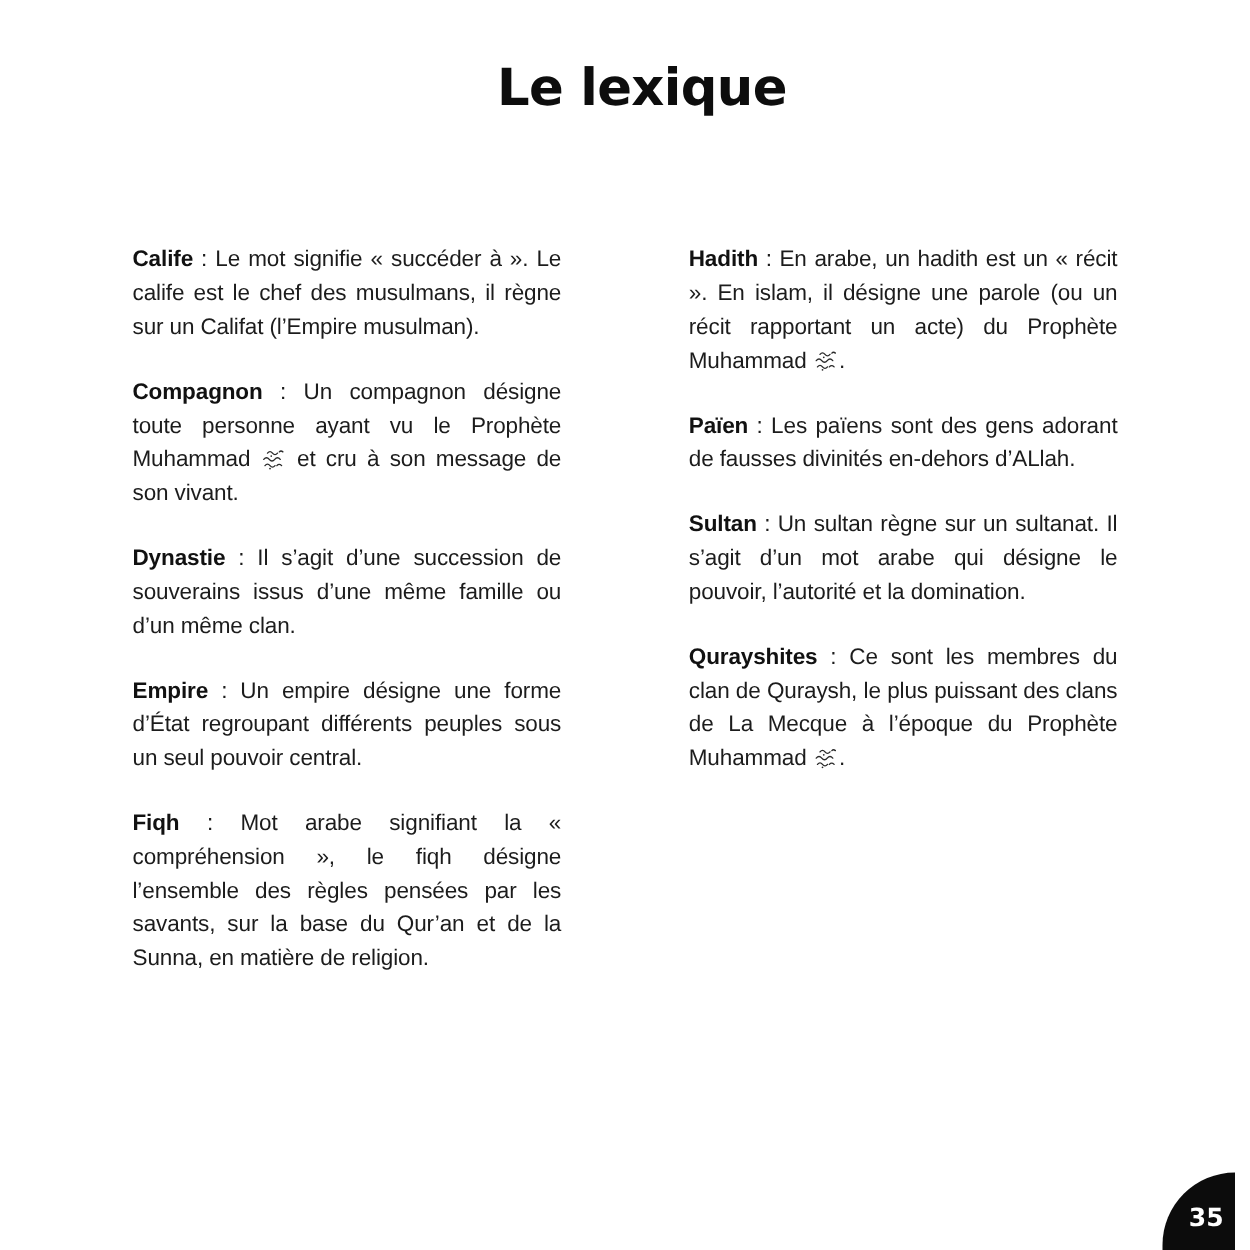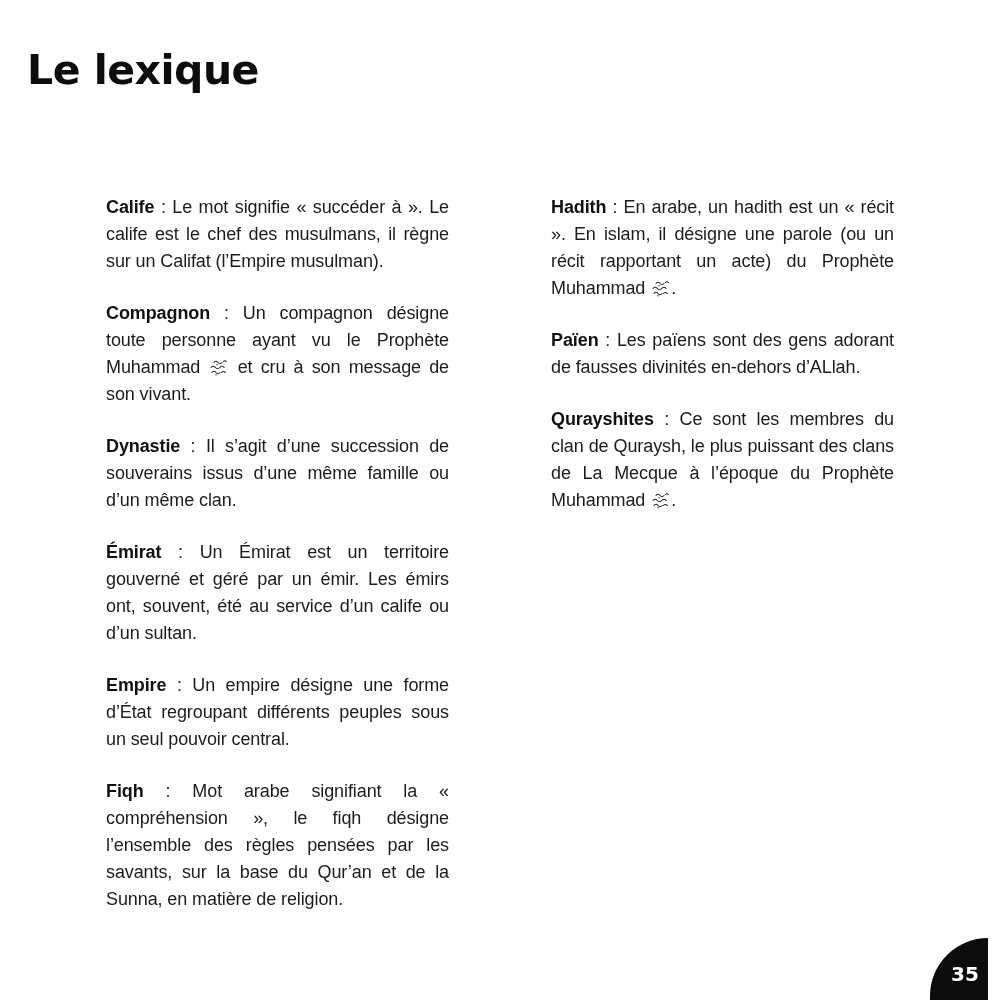--- a/index.html
+++ b/index.html
@@ -13,20 +13,21 @@
     height: 1000px;
     background: #ffffff;
     color: #1a1a1a;
     font-family: "Liberation Sans", sans-serif;
     overflow: hidden;
     box-sizing: border-box;
   }
   .title {
     margin: 0;
     padding-top: 46px;
+    text-align: center;
     font-family: "DejaVu Sans", sans-serif;
     font-weight: 900;
     font-size: 41px;
     letter-spacing: -0.5px;
     color: #0d0d0d;
     padding-left: 27px;
   }
   .columns {
     display: flex;
     gap: 102px;
@@ -85,35 +86,35 @@
         <p class="entry"><span class="term">Compagnon</span><span> : </span><span class="def">Un compagnon désigne toute personne ayant vu le Prophète Muhammad <span class="saw"><svg width="21" height="17" viewBox="0 0 21 17" aria-hidden="true">
                 <g stroke="#2a2a2a" fill="none" stroke-width="1.1" stroke-linecap="round">
                   <path d="M6 3.5 q2 -2.4 4 0 t4 0 M15.5 2.5 q1.2 -1.4 2.8 0"></path>
                   <path d="M3 8.5 q2.2 -2.6 4.4 0 t4.4 0 t4.4 0"></path>
                   <path d="M4 13.5 q2 -2.4 4 0 t4 0 M13.5 13.5 q1.8 -2 3.8 0"></path>
                 </g>
                 <circle cx="9" cy="5.8" r="0.7" fill="#2a2a2a"></circle>
                 <circle cx="8" cy="15.8" r="0.7" fill="#2a2a2a"></circle>
               </svg></span> et cru à son message de son vivant.</span></p>
         <p class="entry"><span class="term">Dynastie</span><span> : </span><span class="def">Il s’agit d’une succession de souverains issus d’une même famille ou d’un même clan.</span></p>
-        <p class="entry"><span class="term">Émirat</span><span> : </span><span class="def">Un Émirat est un territoire gouverné et géré par un émir. Les émirs ont, souvent, été au service d’un calife ou d’un sultan.</span></p>
         <p class="entry"><span class="term">Empire</span><span> : </span><span class="def">Un empire désigne une forme d’État regroupant différents peuples sous un seul pouvoir central.</span></p>
         <p class="entry"><span class="term">Fiqh</span><span> : </span><span class="def">Mot arabe signifiant la « compréhension », le fiqh désigne l’ensemble des règles pensées par les savants, sur la base du Qur’an et de la Sunna, en matière de religion.</span></p>
       </div>
     <div class="col">
         <p class="entry"><span class="term">Hadith</span><span> : </span><span class="def">En arabe, un hadith est un « récit ». En islam, il désigne une parole (ou un récit rapportant un acte) du Prophète Muhammad <span class="saw"><svg width="21" height="17" viewBox="0 0 21 17" aria-hidden="true">
                 <g stroke="#2a2a2a" fill="none" stroke-width="1.1" stroke-linecap="round">
                   <path d="M6 3.5 q2 -2.4 4 0 t4 0 M15.5 2.5 q1.2 -1.4 2.8 0"></path>
                   <path d="M3 8.5 q2.2 -2.6 4.4 0 t4.4 0 t4.4 0"></path>
                   <path d="M4 13.5 q2 -2.4 4 0 t4 0 M13.5 13.5 q1.8 -2 3.8 0"></path>
                 </g>
                 <circle cx="9" cy="5.8" r="0.7" fill="#2a2a2a"></circle>
                 <circle cx="8" cy="15.8" r="0.7" fill="#2a2a2a"></circle>
               </svg></span>.</span></p>
         <p class="entry"><span class="term">Païen</span><span> : </span><span class="def">Les païens sont des gens adorant de fausses divinités en-dehors d’ALlah.</span></p>
+        <p class="entry"><span class="term">Sultan</span><span> : </span><span class="def">Un sultan règne sur un sultanat. Il s’agit d’un mot arabe qui désigne le pouvoir, l’autorité et la domination.</span></p>
         <p class="entry"><span class="term">Qurayshites</span><span> : </span><span class="def">Ce sont les membres du clan de Quraysh, le plus puissant des clans de La Mecque à l’époque du Prophète Muhammad <span class="saw"><svg width="21" height="17" viewBox="0 0 21 17" aria-hidden="true">
                 <g stroke="#2a2a2a" fill="none" stroke-width="1.1" stroke-linecap="round">
                   <path d="M6 3.5 q2 -2.4 4 0 t4 0 M15.5 2.5 q1.2 -1.4 2.8 0"></path>
                   <path d="M3 8.5 q2.2 -2.6 4.4 0 t4.4 0 t4.4 0"></path>
                   <path d="M4 13.5 q2 -2.4 4 0 t4 0 M13.5 13.5 q1.8 -2 3.8 0"></path>
                 </g>
                 <circle cx="9" cy="5.8" r="0.7" fill="#2a2a2a"></circle>
                 <circle cx="8" cy="15.8" r="0.7" fill="#2a2a2a"></circle>
               </svg></span>.</span></p>
       </div>

